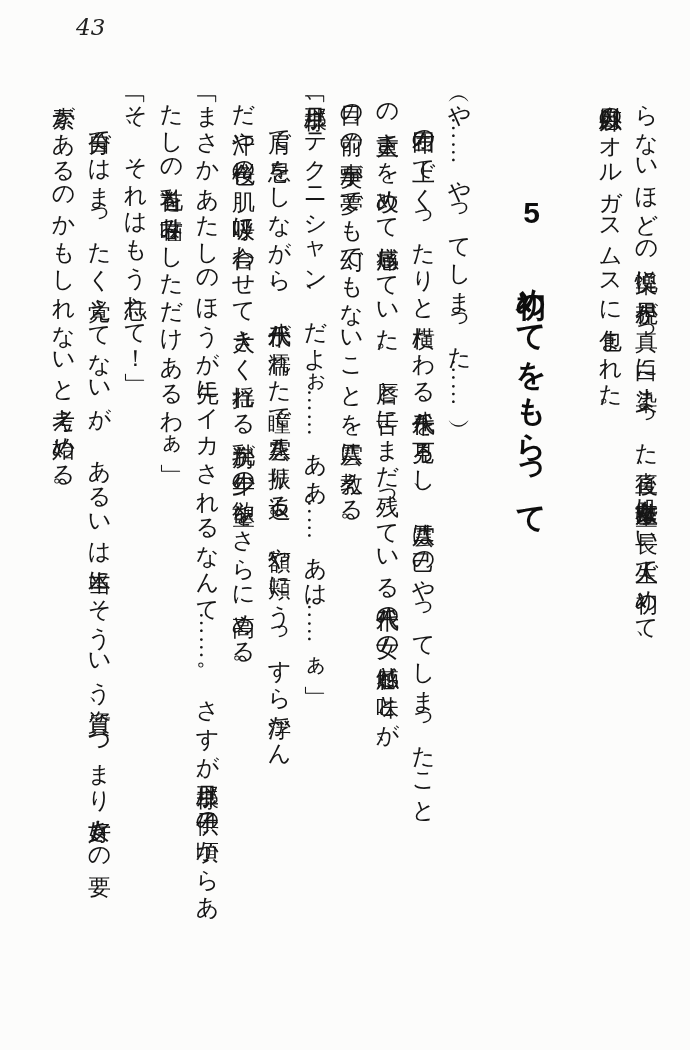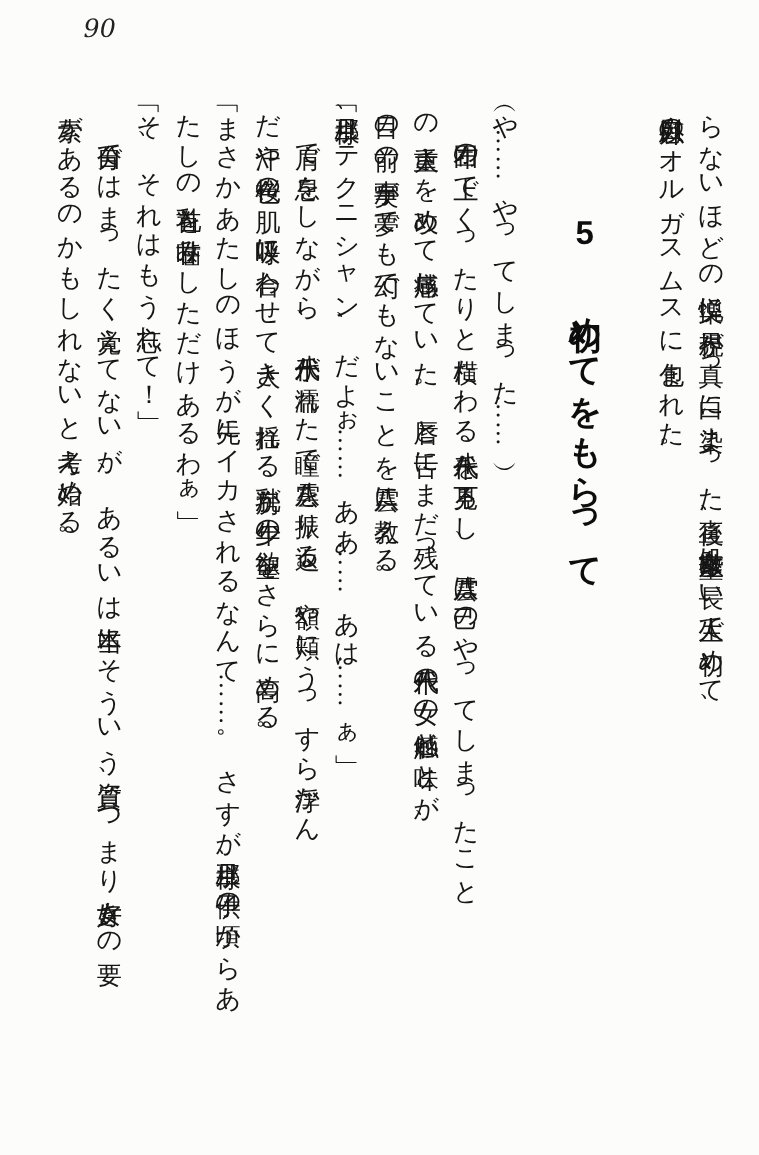--- a/index.html
+++ b/index.html
@@ -65,21 +65,21 @@
   .chapter-number {
     text-orientation: upright;
     margin-inline-end: 34px;
   }
 </style>
 </head>
 <body>
 
 <div class="page">
 
-  <div class="page-number">90</div>
+  <div class="page-number">43</div>
 
   <div class="text-block">
 
     <p class="line">らないほどの悦楽に視界が真っ白に染まった直後、処女座敷童は長い人生で初めて、</p>
     <p class="line">自慰以外のオルガスムスに包まれた。</p>
 
     <h2 class="chapter-heading"><span class="chapter-number">5</span><span class="chapter-title">初めてをもらって</span></h2>
 
     <p class="line">（や……やってしまった……）</p>
     <p class="line indent">布団の上でくったりと横たわる八千代を見下ろし、八雲は己のやってしまったこと</p>

